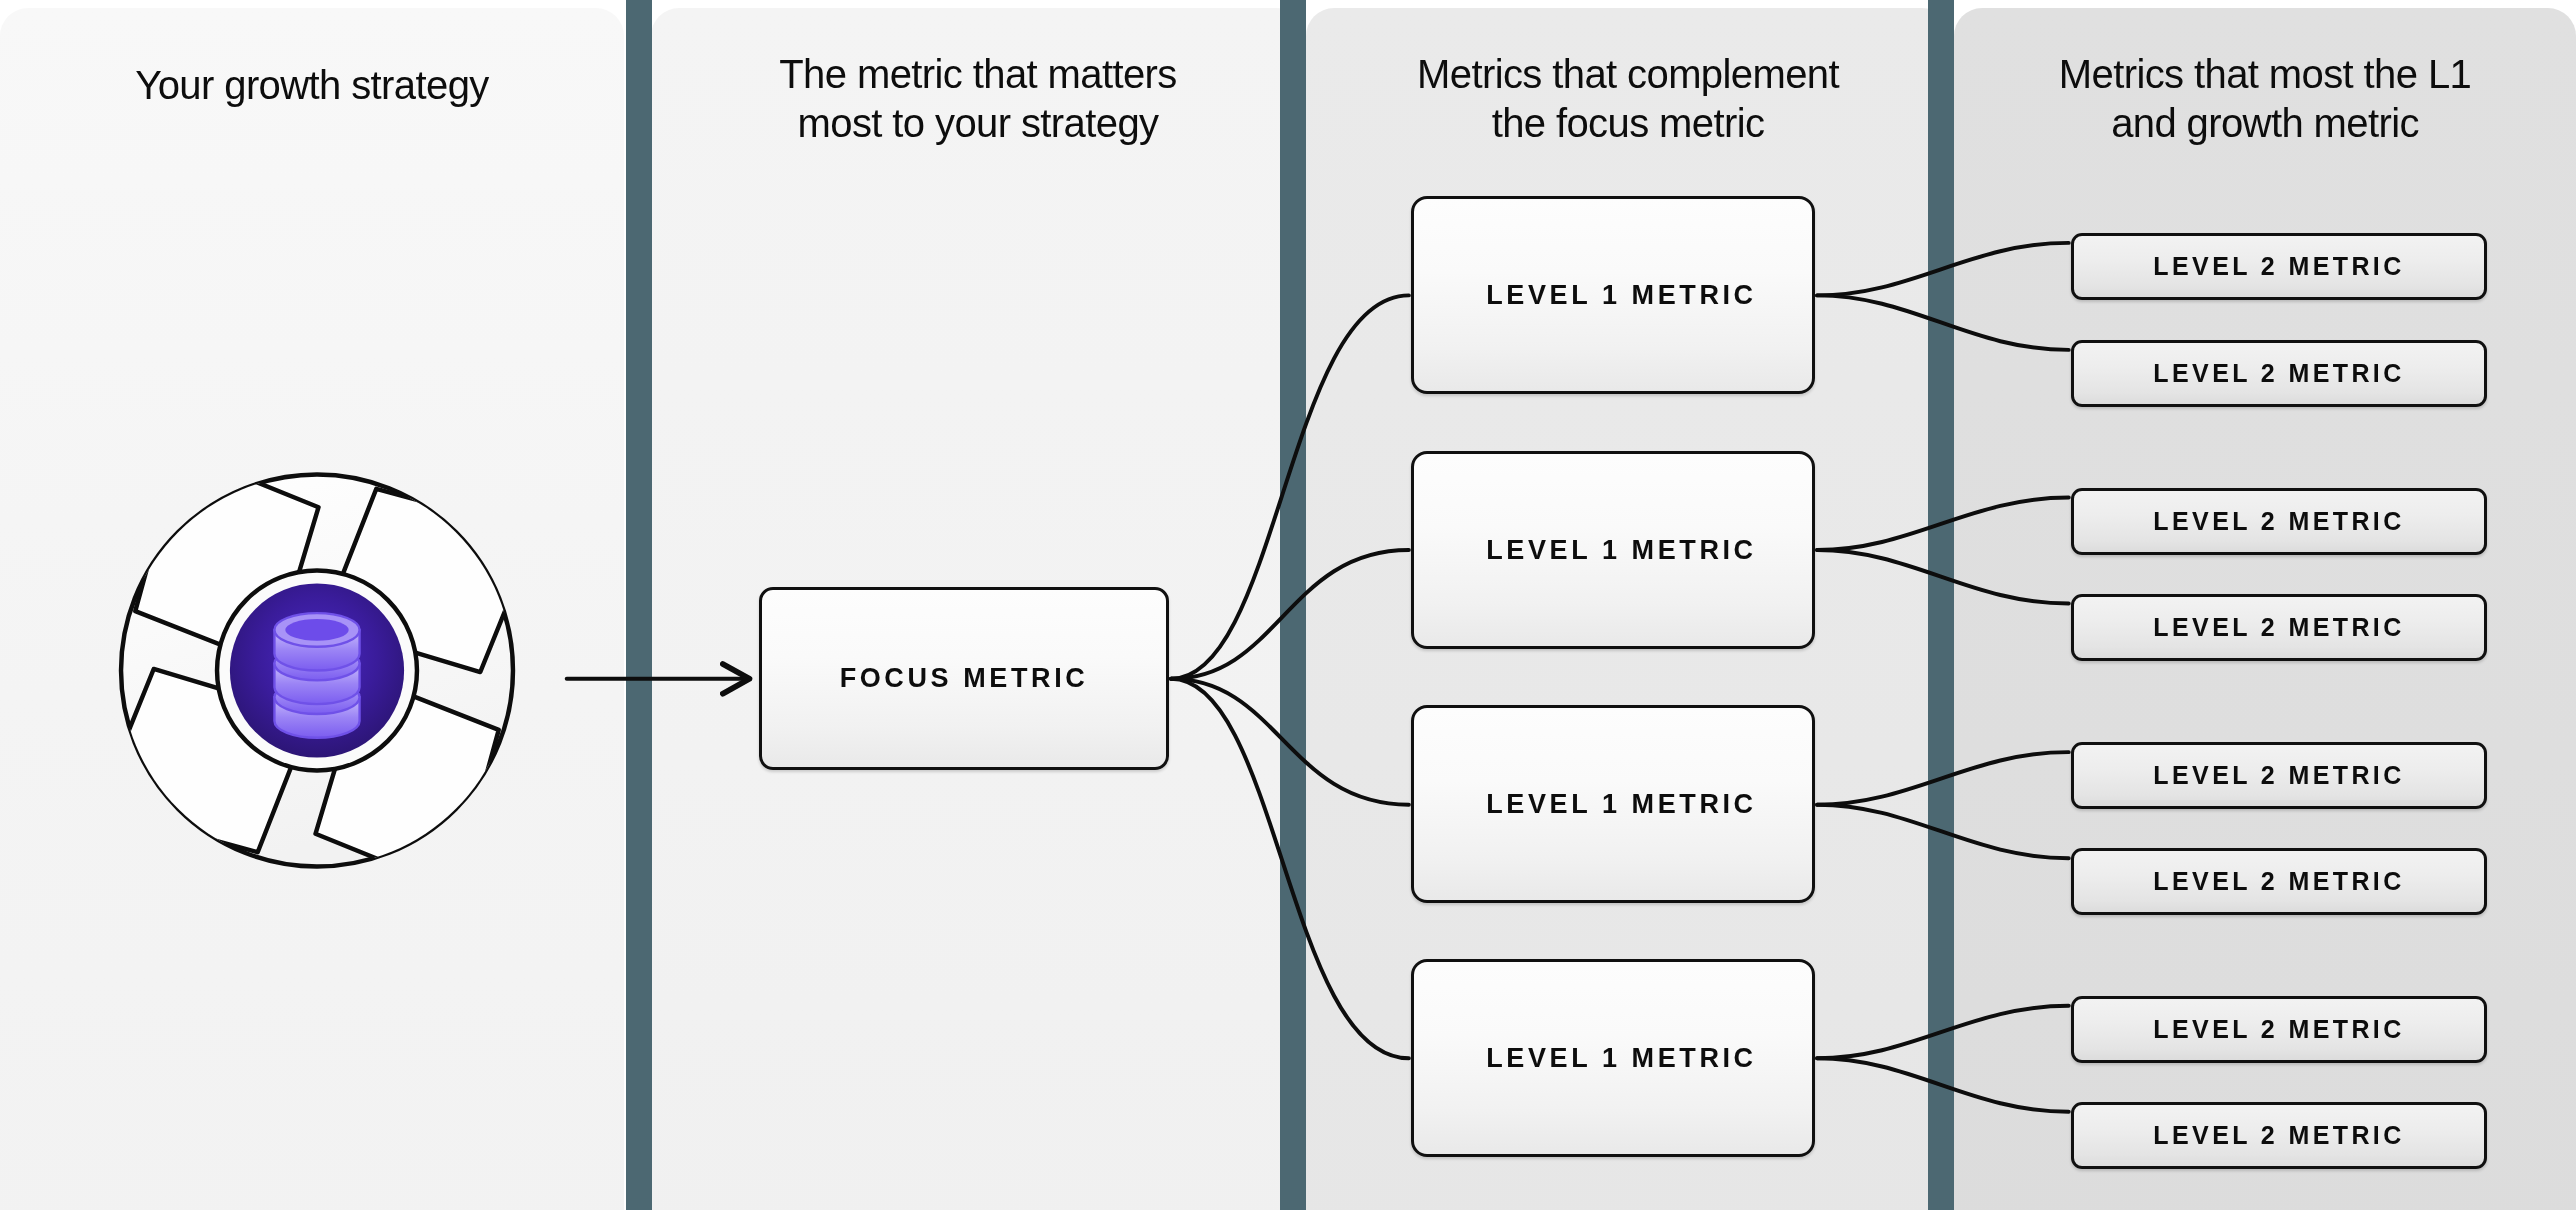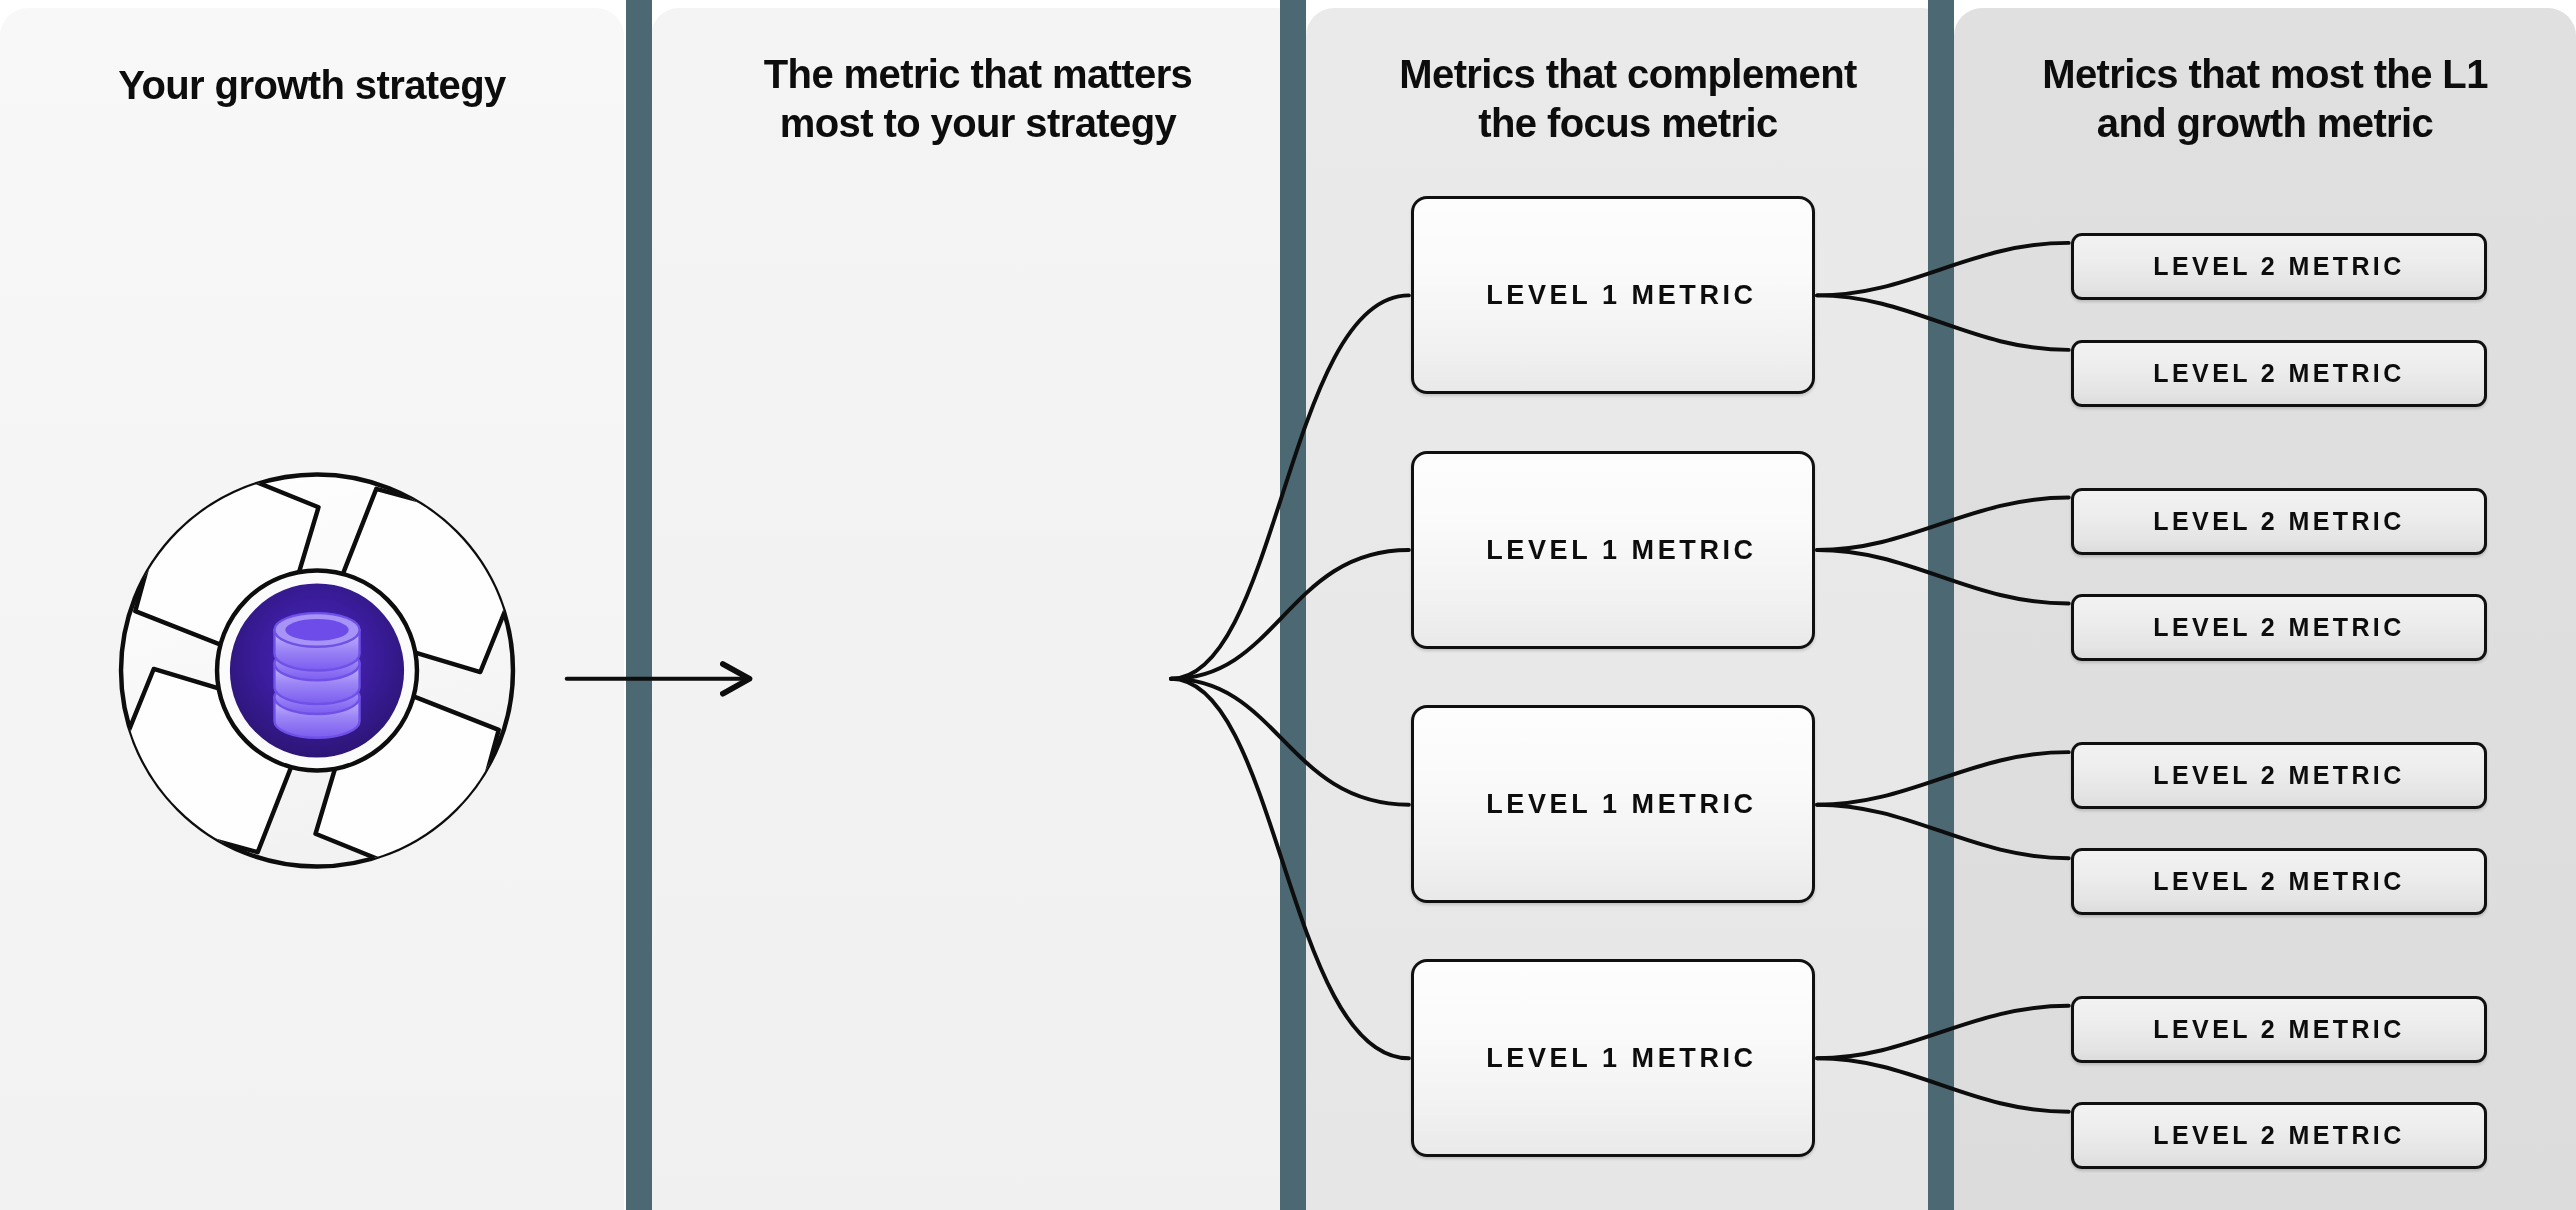--- a/index.html
+++ b/index.html
@@ -31,21 +31,21 @@
   }
   .divider.d1{left:626px;}
   .divider.d2{left:1280px;}
   .divider.d3{left:1928px;}
 
   
   .col-head{
     position:absolute;
     text-align:center;
     color:#0d0d0d;
-    font-weight:700;
+    font-weight:400;
     font-size:40px;
     line-height:1.22;
     letter-spacing:-0.6px;
     font-family:"Liberation Sans", sans-serif;
   }
   .col-head.h1{left:0px;   width:624px;  top:61px;}
   .col-head.h2{left:651px; width:654px;  top:50px;}
   .col-head.h3{left:1306px;width:644px;  top:50px;}
   .col-head.h4{left:1954px;width:622px;  top:50px;}
 
@@ -191,20 +191,23 @@
       <path d="M 1834 555 C 1930 555 1988 609 2088 609"></path>
 
       <path d="M 1834 812 C 1930 812 1988 759 2088 759"></path>
       <path d="M 1834 812 C 1930 812 1988 866 2088 866"></path>
 
       <path d="M 1834 1068 C 1930 1068 1988 1015 2088 1015"></path>
       <path d="M 1834 1068 C 1930 1068 1988 1122 2088 1122"></path>
     </g>
   </svg>
 
+  <div class="mbox focus-box">
+    <span>FOCUS METRIC</span>
+  </div>
 
   <div class="mbox l1-box r0">
     <span>LEVEL 1 METRIC</span>
   </div>
   <div class="mbox l1-box r1">
     <span>LEVEL 1 METRIC</span>
   </div>
   <div class="mbox l1-box r2">
     <span>LEVEL 1 METRIC</span>
   </div>

